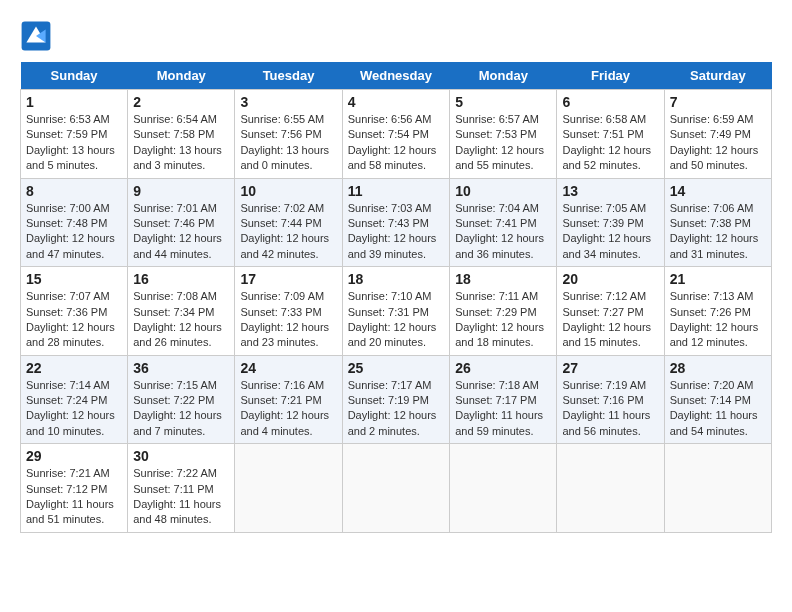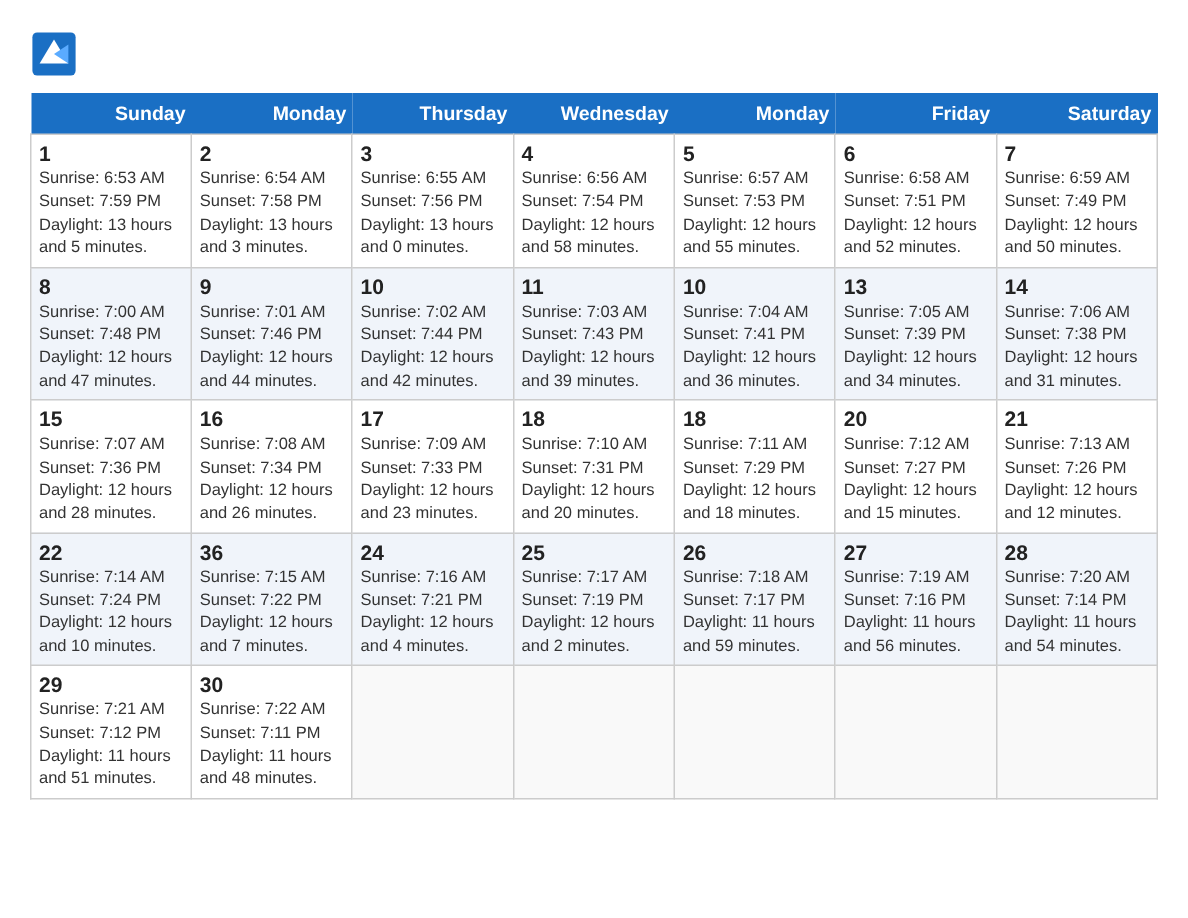--- a/index.html
+++ b/index.html
@@ -48,21 +48,21 @@
     }
     table {
       width: 100%;
       border-collapse: collapse;
       font-size: 11px;
     }
     th {
       background-color: #1a6fc4;
       color: #fff;
       padding: 6px 4px;
-      text-align: right;
+      text-align: center;
       font-size: 13px;
       font-weight: bold;
       margin-left: 38px;
     }
     td {
       border: 1px solid #ccc;
       padding: 4px 5px;
       vertical-align: top;
       width: 108px;
       min-height: 80px;
@@ -109,21 +109,21 @@
     <div class="month-title"></div>
     <div class="location"></div>
   </div>
 </div>
 
 <table>
   <thead>
     <tr>
     <th>Sunday</th>
         <th>Monday</th>
-        <th>Thursday</th>
+        <th>Tuesday</th>
         <th>Wednesday</th>
         <th>Monday</th>
         <th>Friday</th>
         <th>Saturday</th>
       </tr>
   </thead>
   <tbody id="calendar-body">
   <tr>
         <td>
           <span class="day-num">1</span>

